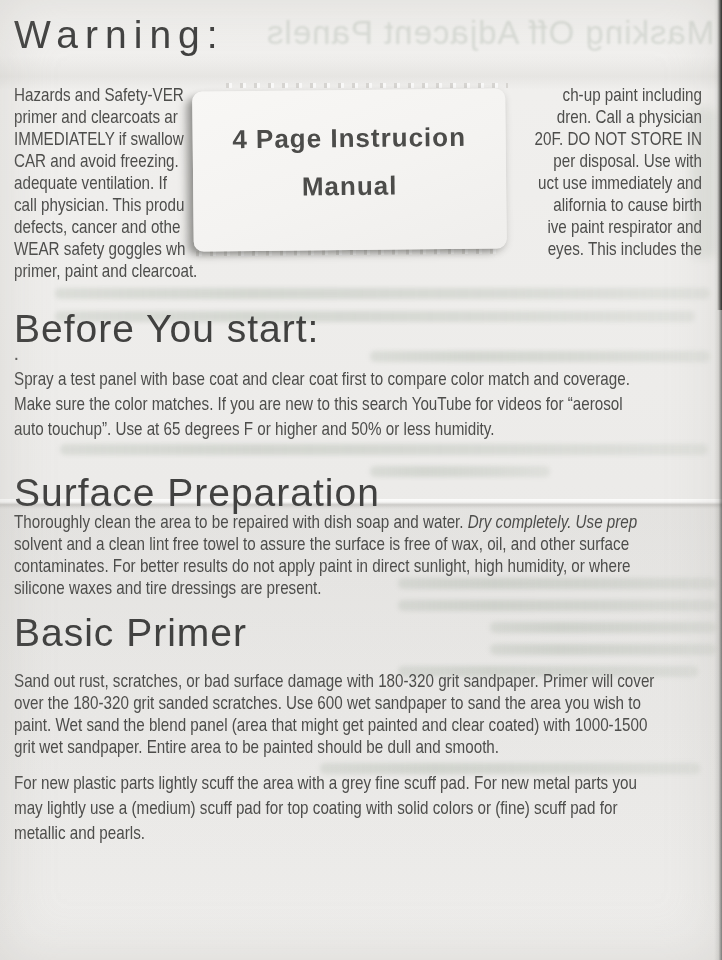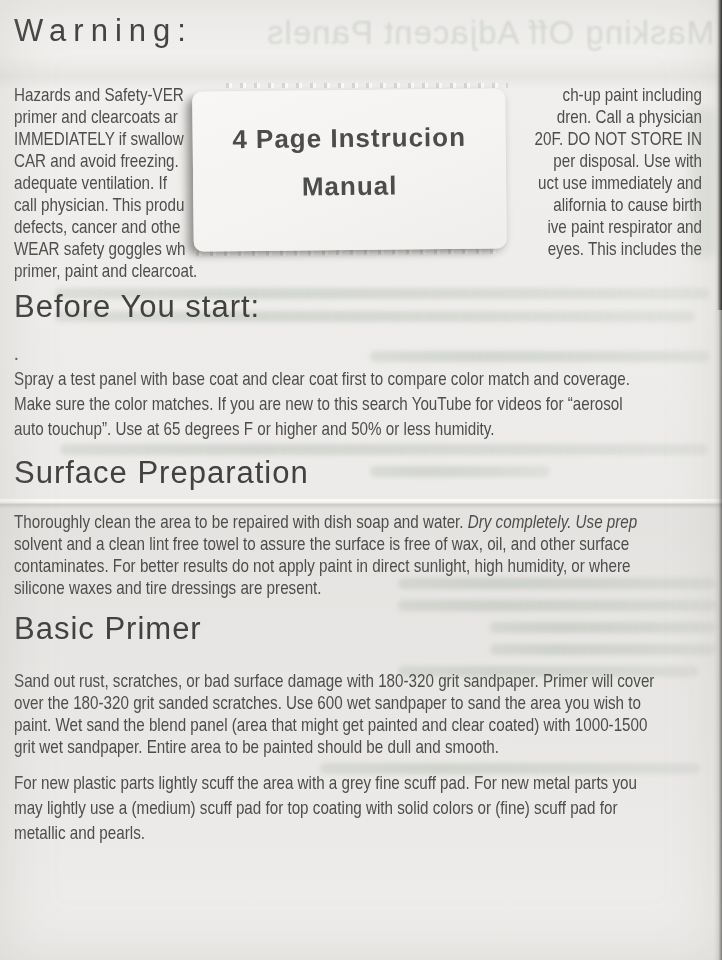--- a/index.html
+++ b/index.html
@@ -9,26 +9,26 @@
       linear-gradient(180deg,#f1f0ee 0%,#efeeec 20%,#ecebe9 50%,#eae9e7 75%,#edecea 100%);
     font-family:"Liberation Sans","DejaVu Sans",sans-serif;
     color:#4b4b49;
   }
   
   .soft{filter:blur(0.3px);}
 
   
   .h{
     position:absolute;left:14px;
-    font-size:31px;line-height:1.1;font-weight:400;color:#414140;
+    font-size:39px;line-height:1.1;font-weight:400;color:#414140;
     white-space:nowrap;
   }
   .h-warning{top:14px;letter-spacing:7px;}
-  .h-before{top:290px;letter-spacing:1px;}
-  .h-surface{top:456px;letter-spacing:1px;}
+  .h-before{top:308px;letter-spacing:1px;}
+  .h-surface{top:472px;letter-spacing:1px;}
   .h-sanding{top:612px;letter-spacing:1px;}
 
   
   .para{
     position:absolute;left:14px;width:860px;
     transform:scale(0.8,1);transform-origin:left top;
     font-size:19px;color:#4d4d4b;
   }
   .para .ln{white-space:nowrap;}
   .p-warning{top:84px;}

